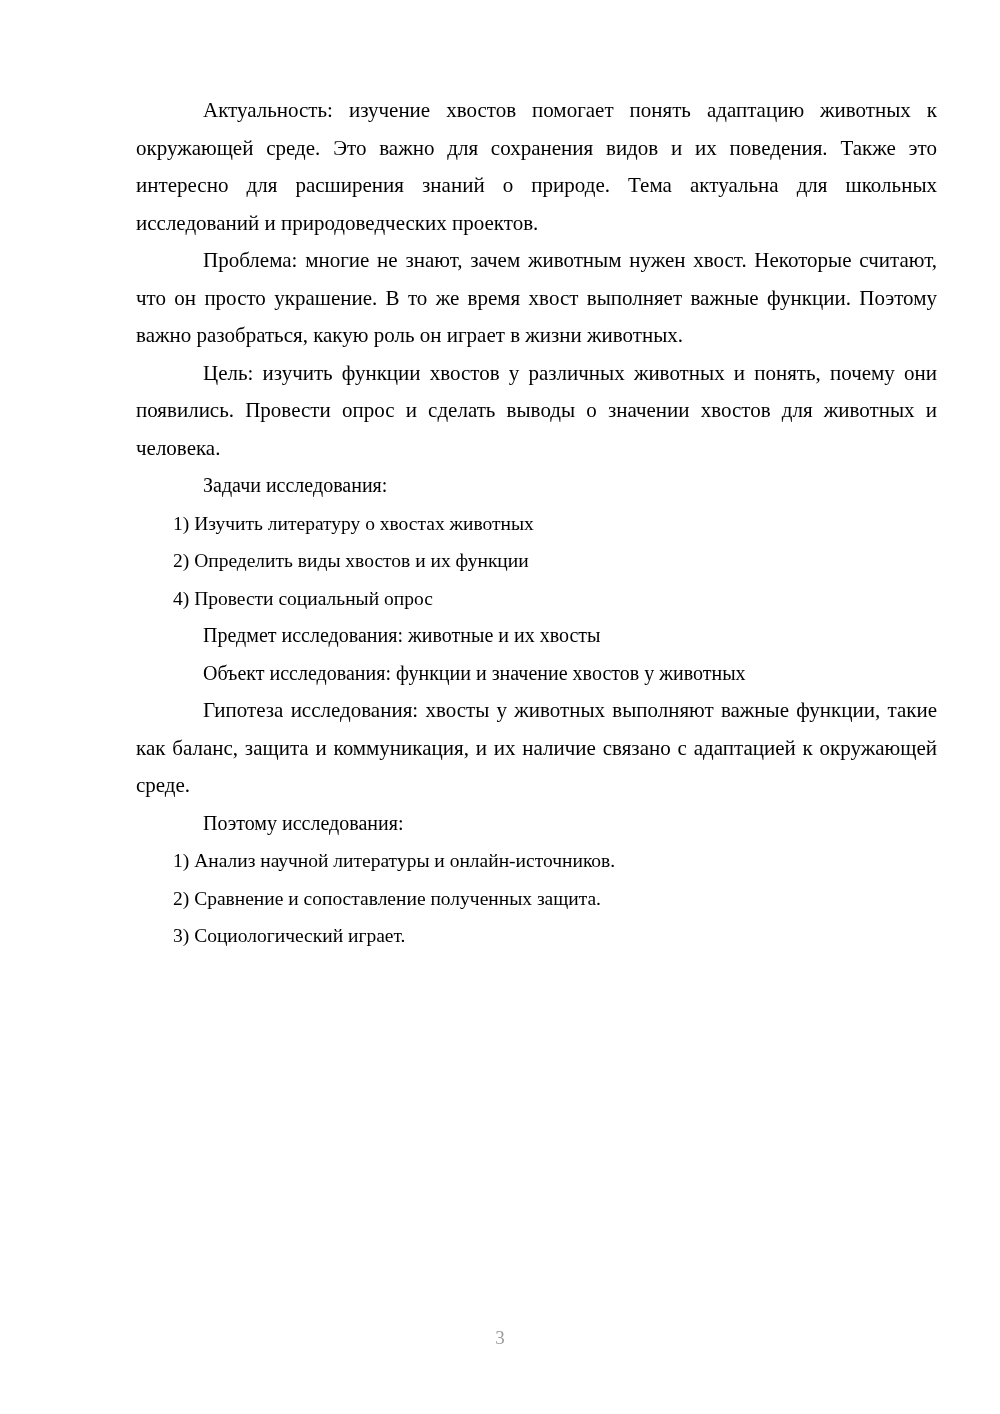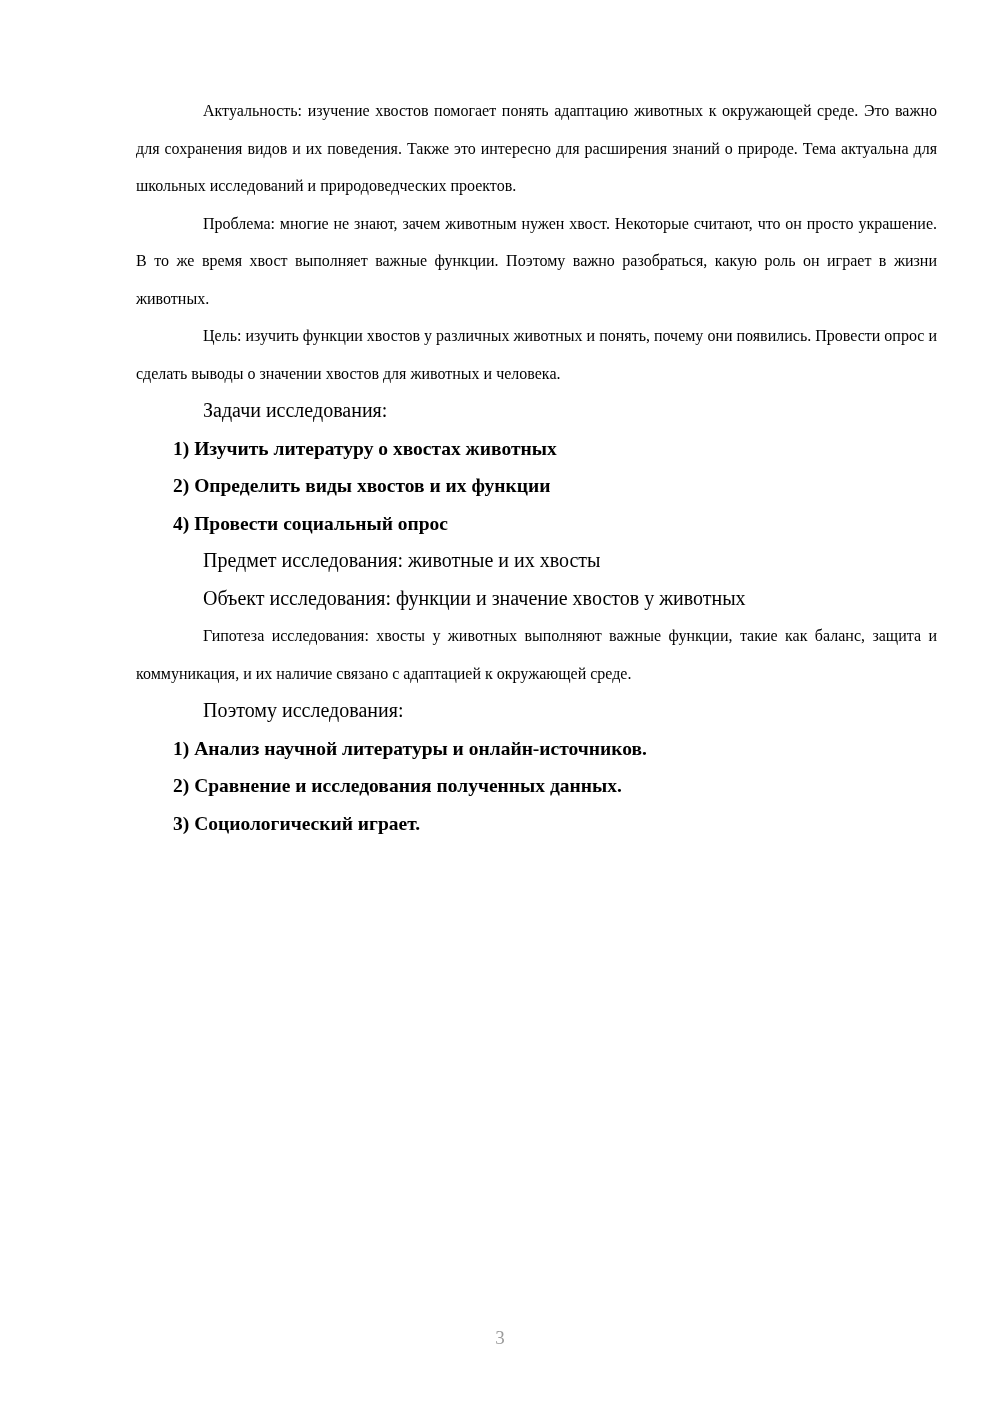--- a/index.html
+++ b/index.html
@@ -34,21 +34,21 @@
     font-size: 19.5px;
     font-weight: bold;
     text-align: center;
     letter-spacing: 0.6px;
     line-height: 37.5px;
     margin: 0 0 9px 0;
   }
 
   
   .para {
-    font-size: 16px;
+    font-size: 21px;
     line-height: 37.5px;
     text-align: justify;
     text-justify: inter-word;
     text-indent: 67px;
     margin: 0;
     hyphens: none;
   }
 
   
   .stmt {
@@ -62,21 +62,20 @@
   }
 
   
   .numline {
     font-size: 19.5px;
     line-height: 37.5px;
     text-align: left;
     padding-left: 37px;
     margin: 0;
     white-space: nowrap;
-    font-weight: bold;
   }
 
   .numline .num {
     display: inline;
   }
 
   .numline .txt {
     display: inline;
   }
 
@@ -119,21 +118,21 @@
     <p class="stmt">Предмет исследования: животные и их хвосты</p>
 
     <p class="stmt">Объект исследования: функции и значение хвостов у животных</p>
 
     <p class="para">Гипотеза исследования: хвосты у животных выполняют важные функции, такие как баланс, защита и коммуникация, и их наличие связано с адаптацией к окружающей среде.</p>
 
     <p class="stmt">Поэтому исследования:</p>
 
     <p class="numline"><span class="num">1)</span>&nbsp;<span class="txt">Анализ научной литературы и онлайн-источников.</span></p>
 
-    <p class="numline"><span class="num">2)</span>&nbsp;<span class="txt">Сравнение и исследования полученных данных.</span></p>
+    <p class="numline"><span class="num">2)</span>&nbsp;<span class="txt">Сравнение и сопоставление полученных защита.</span></p>
 
     <p class="numline"><span class="num">3)</span>&nbsp;<span class="txt">Социологический играет.</span></p>
 
   </div>
 
   <div id="page-number">3</div>
 
 </div>
 
 </body></html>

